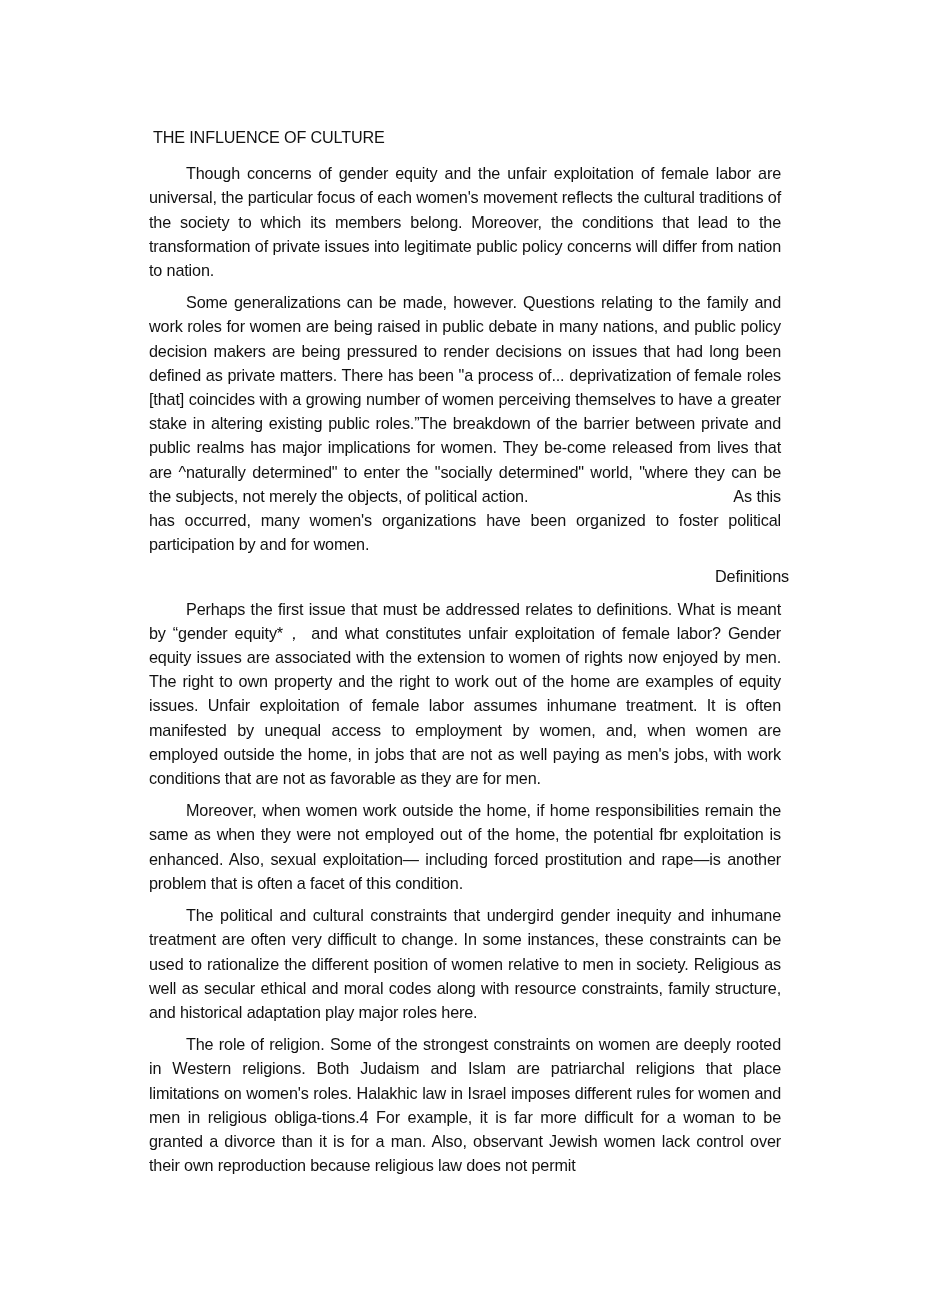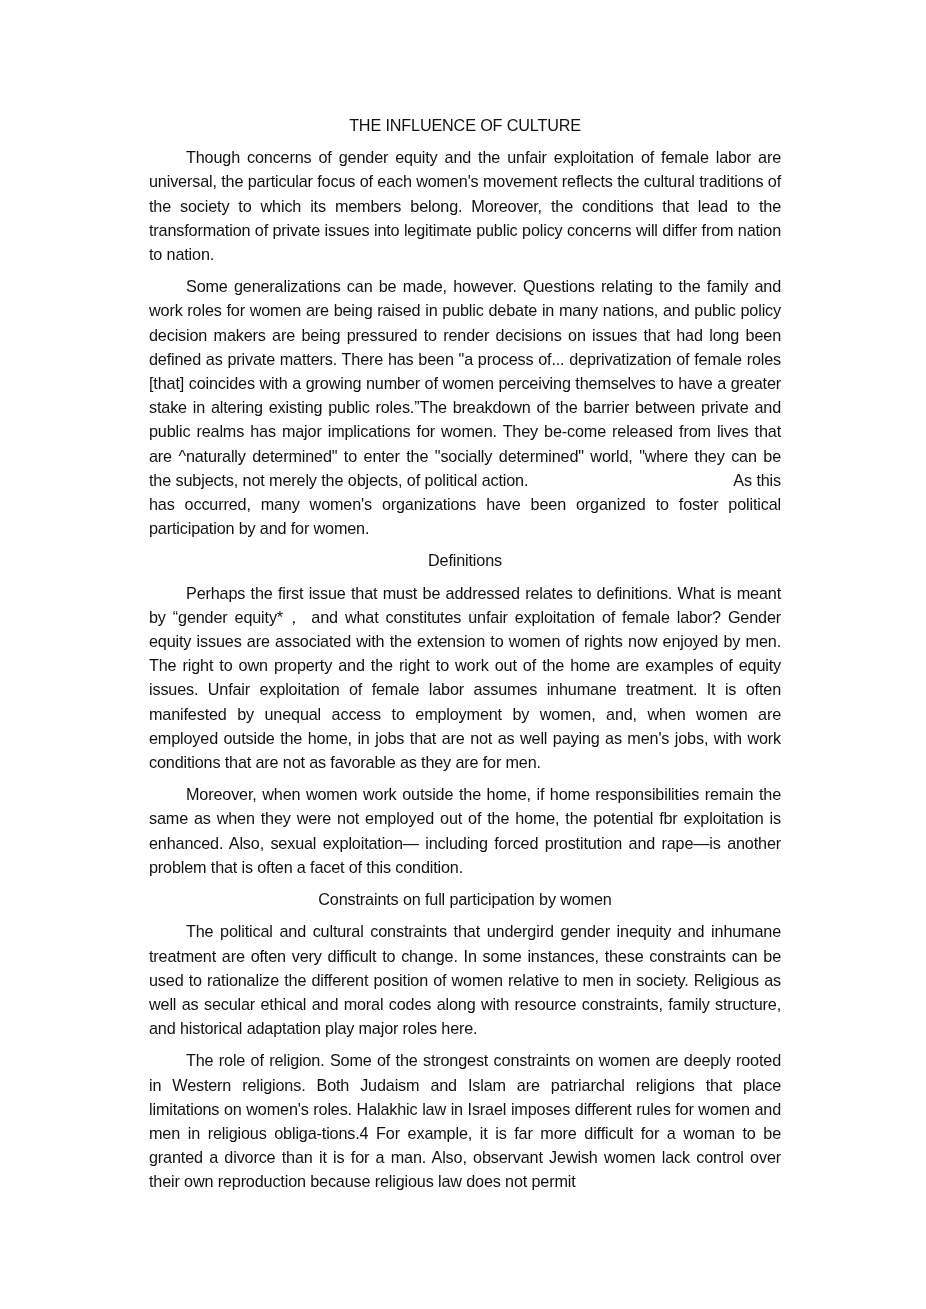--- a/index.html
+++ b/index.html
@@ -18,34 +18,33 @@
     .page {
       position: absolute;
       left: 141px;
       top: 113px;
       width: 648px;
       font-size: 16.2px;
       line-height: 24.2px;
       letter-spacing: -0.15px;
     }
     .title {
-      text-align: center;
-      margin: 0;
+      margin: 12px;
       font-weight: normal;
       font-size: 16.2px;
       line-height: 24.2px;
     }
     .para {
       margin: 8px;
       text-align: justify;
       text-indent: 37px;
     }
     .subhead {
       margin: 0;
-      text-align: center;
+      text-align: right;
     }
     .gap {
       display: inline-block;
       width: 205px;
     }
   </style>
 </head>
 <body>
 
 <div class="page">
@@ -54,18 +53,17 @@
   <p class="para">Though concerns of gender equity and the unfair exploitation of female labor are universal, the particular focus of each women's movement reflects the cultural traditions of the society to which its members belong. Moreover, the conditions that lead to the transformation of private issues into legitimate public policy concerns will differ from nation to nation.</p>
 
   <p class="para"><span>Some generalizations can be made, however. Questions relating to the family and work roles for women are being raised in public debate in many nations, and public policy decision makers are being pressured to render decisions on issues that had long been defined as private matters. There has been "a process of... deprivatization of female roles [that] coincides with a growing number of women perceiving themselves to have a greater stake in altering existing public roles.”The breakdown of the barrier between private and public realms has major implications for women. They be-come released from lives that are ^naturally determined" to enter the "socially determined" world, "where they can be the subjects, not merely the objects, of political action.</span><span class="gap"></span><span>As this has occurred, many women's organizations have been organized to foster political participation by and for women.</span></p>
 
   <div class="subhead">Definitions</div>
 
   <p class="para">Perhaps the first issue that must be addressed relates to definitions. What is meant by “gender equity*， and what constitutes unfair exploitation of female labor? Gender equity issues are associated with the extension to women of rights now enjoyed by men. The right to own property and the right to work out of the home are examples of equity issues. Unfair exploitation of female labor assumes inhumane treatment. It is often manifested by unequal access to employment by women, and, when women are employed outside the home, in jobs that are not as well paying as men's jobs, with work conditions that are not as favorable as they are for men.</p>
 
   <p class="para">Moreover, when women work outside the home, if home responsibilities remain the same as when they were not employed out of the home, the potential fbr exploitation is enhanced. Also, sexual exploitation— including forced prostitution and rape—is another problem that is often a facet of this condition.</p>
 
-  <div class="subhead">Constraints on full participation by women</div>
 
   <p class="para">The political and cultural constraints that undergird gender inequity and inhumane treatment are often very difficult to change. In some instances, these constraints can be used to rationalize the different position of women relative to men in society. Religious as well as secular ethical and moral codes along with resource constraints, family structure, and historical adaptation play major roles here.</p>
 
   <p class="para">The role of religion. Some of the strongest constraints on women are deeply rooted in Western religions. Both Judaism and Islam are patriarchal religions that place limitations on women's roles. Halakhic law in Israel imposes different rules for women and men in religious obliga-tions.4 For example, it is far more difficult for a woman to be granted a divorce than it is for a man. Also, observant Jewish women lack control over their own reproduction because religious law does not permit</p>
 </div>
 
 </body></html>

